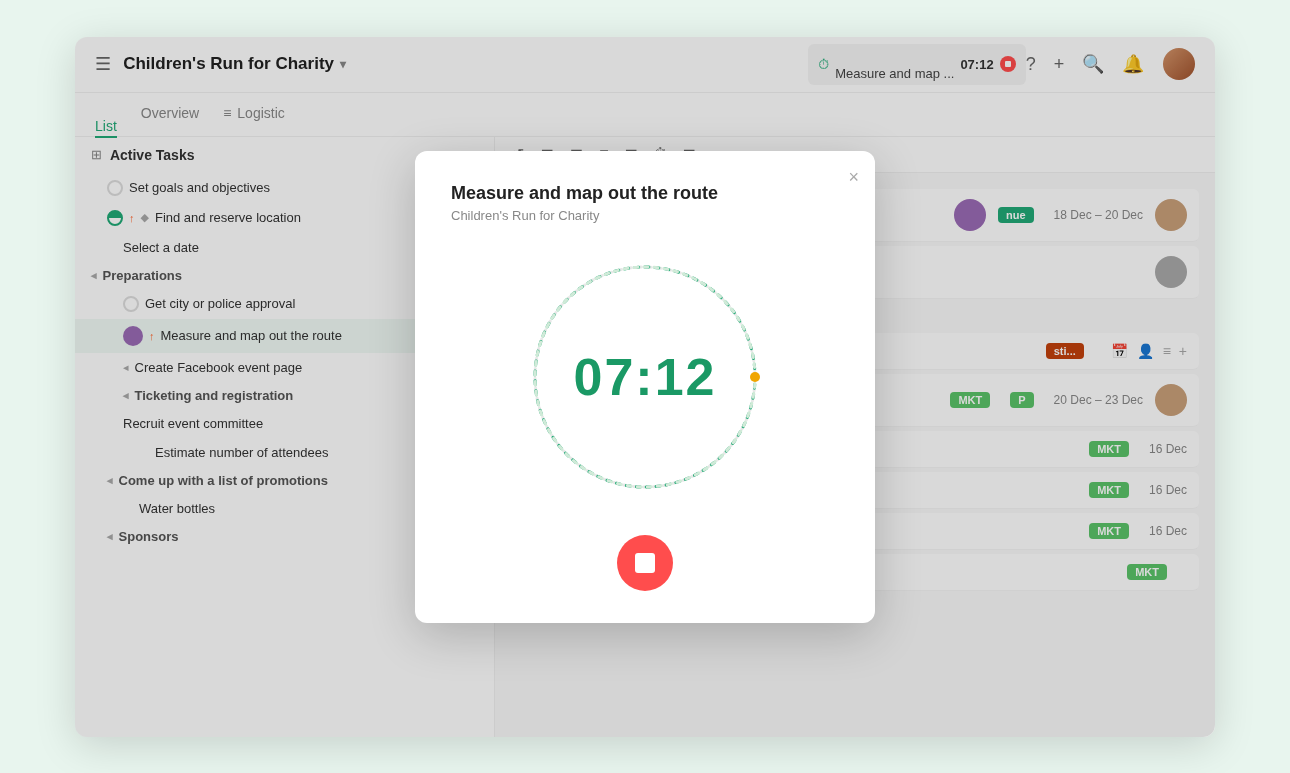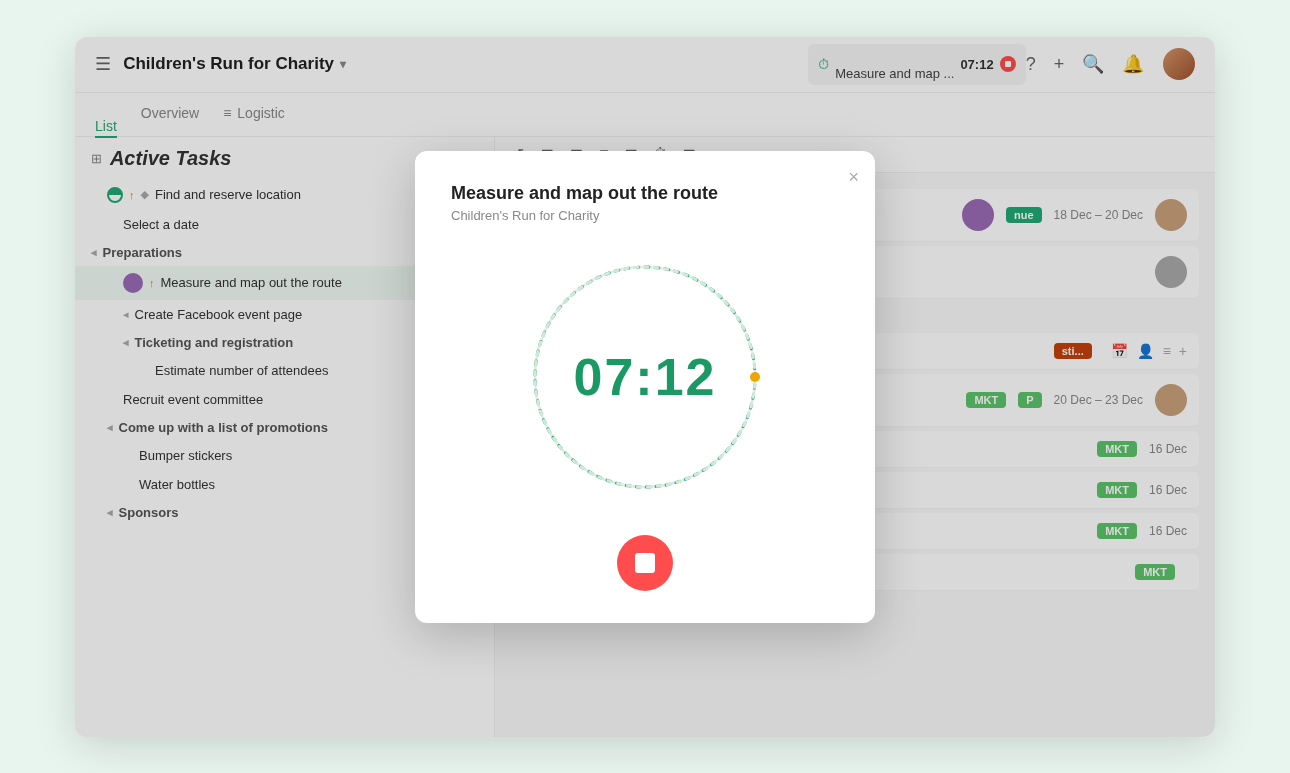--- a/index.html
+++ b/index.html
@@ -162,25 +162,24 @@
       display: flex;
       align-items: center;
       padding: 10px 16px;
       gap: 8px;
     }
     .filter-icon {
       color: #888;
       font-size: 13px;
     }
     .list-header-title {
-      font-size: 20px;
+      font-size: 14px;
       font-weight: 600;
       color: #333;
       flex: 1;
-      font-style: italic;
     }
     .chevron-right {
       color: #aaa;
       font-size: 12px;
     }
     .task-item {
       display: flex;
       align-items: center;
       padding: 7px 16px;
       font-size: 13px;
@@ -263,21 +262,21 @@
       border-bottom: 1px solid #f5f5f5;
       background: #fff;
       margin-bottom: 4px;
       border-radius: 6px;
     }
     .tag-btn {
       font-size: 11px;
       padding: 2px 8px;
       border-radius: 4px;
       font-weight: 600;
-      margin-right: 12px;
+      margin-right: 20px;
     }
     .tag-continue { background: #22aa77; color: #fff; }
     .tag-esti { background: #c2410c; color: #fff; }
     .tag-mkt { background: #5bc469; color: #fff; }
     .date-text {
       font-size: 12px;
       color: #888;
       text-align: center;
     }
     .right-action-icon {
@@ -417,70 +416,75 @@
 
   <div class="content-area">
 
     <div class="list-panel">
       <div class="list-header">
         <span class="filter-icon">⊞</span>
         <span class="list-header-title">Active Tasks</span>
         <span class="chevron-right">›</span>
       </div>
 
+      <div class="task-item indent-1">
+        <div class="task-check empty"></div>
+        <span>Set goals and objectives</span>
+      </div>
 
       <div class="task-item indent-1">
         <div class="task-check half"></div>
         <span class="task-priority-up">↑</span>
         <span style="color:#aaa; font-size:11px;">◆</span>
         <span>Find and reserve location</span>
       </div>
 
       <div class="task-item indent-2">
         <span>Select a date</span>
       </div>
 
       <div class="section-header">
         <span class="section-arrow">◂</span>
         <span>Preparations</span>
       </div>
 
+      <div class="task-item indent-2">
+        <div class="task-check empty"></div>
+        <span>Get city or police approval</span>
+      </div>
 
       <div class="task-item indent-2 active-task">
         <div class="avatar-small purple"></div>
         <span class="task-priority-up">↑</span>
         <span>Measure and map out the route</span>
       </div>
 
       <div class="task-item indent-2">
         <span style="color:#aaa; font-size:11px;">◂</span>
         <span>Create Facebook event page</span>
       </div>
 
       <div class="section-header indent-2">
         <span class="section-arrow">◂</span>
         <span>Ticketing and registration</span>
       </div>
 
+      <div class="task-item indent-2">
+        <span>Recruit event committee</span>
+      </div>
+
       <div class="task-item indent-4">
         <span>Estimate number of attendees</span>
-      </div>
-
-      <div class="task-item indent-2">
-        <span>Recruit event committee</span>
       </div>
 
       <div class="section-header indent-1">
         <span class="section-arrow">◂</span>
         <span>Come up with a list of promotions</span>
       </div>
 
-      <div class="task-item indent-3">
-        <span>Bumper stickers</span>
-      </div>
       <div class="task-item indent-3">
         <span>Water bottles</span>
       </div>
 
       <div class="section-header indent-1">
         <span class="section-arrow">◂</span>
         <span>Sponsors</span>
       </div>
     </div>
 

